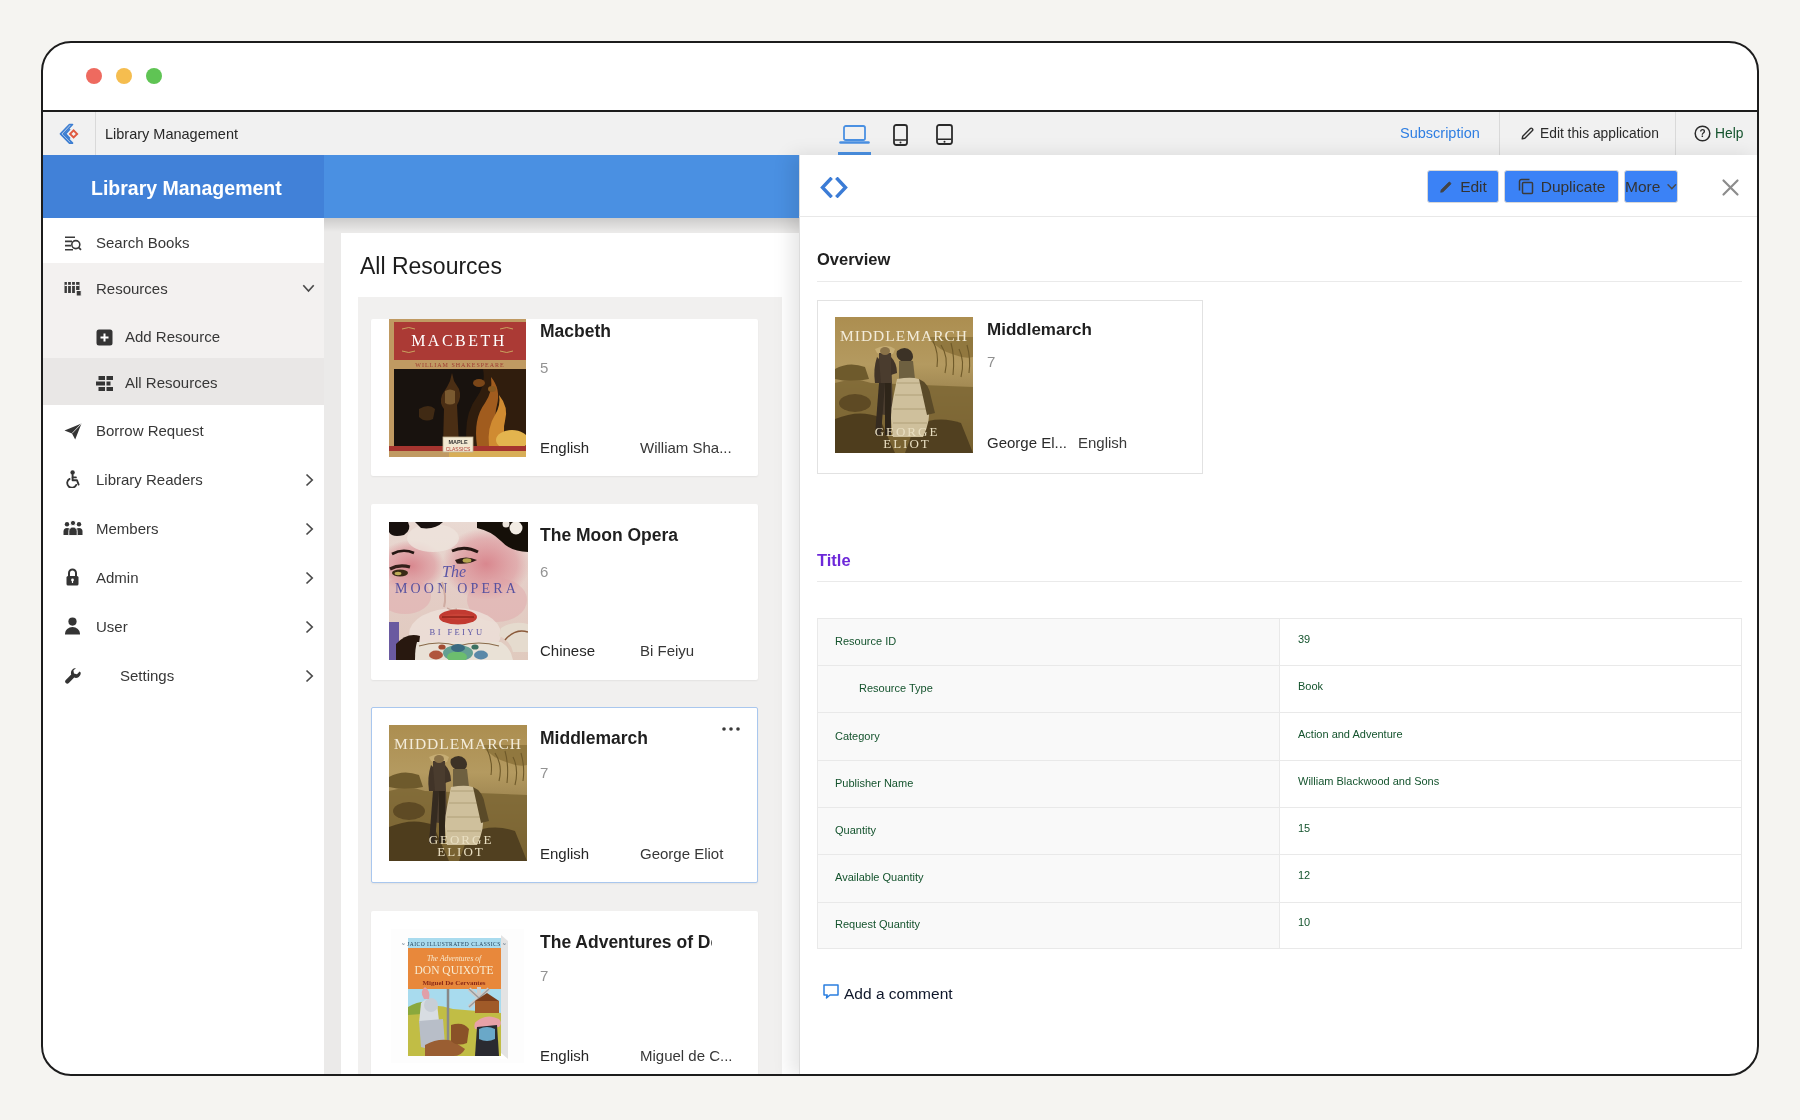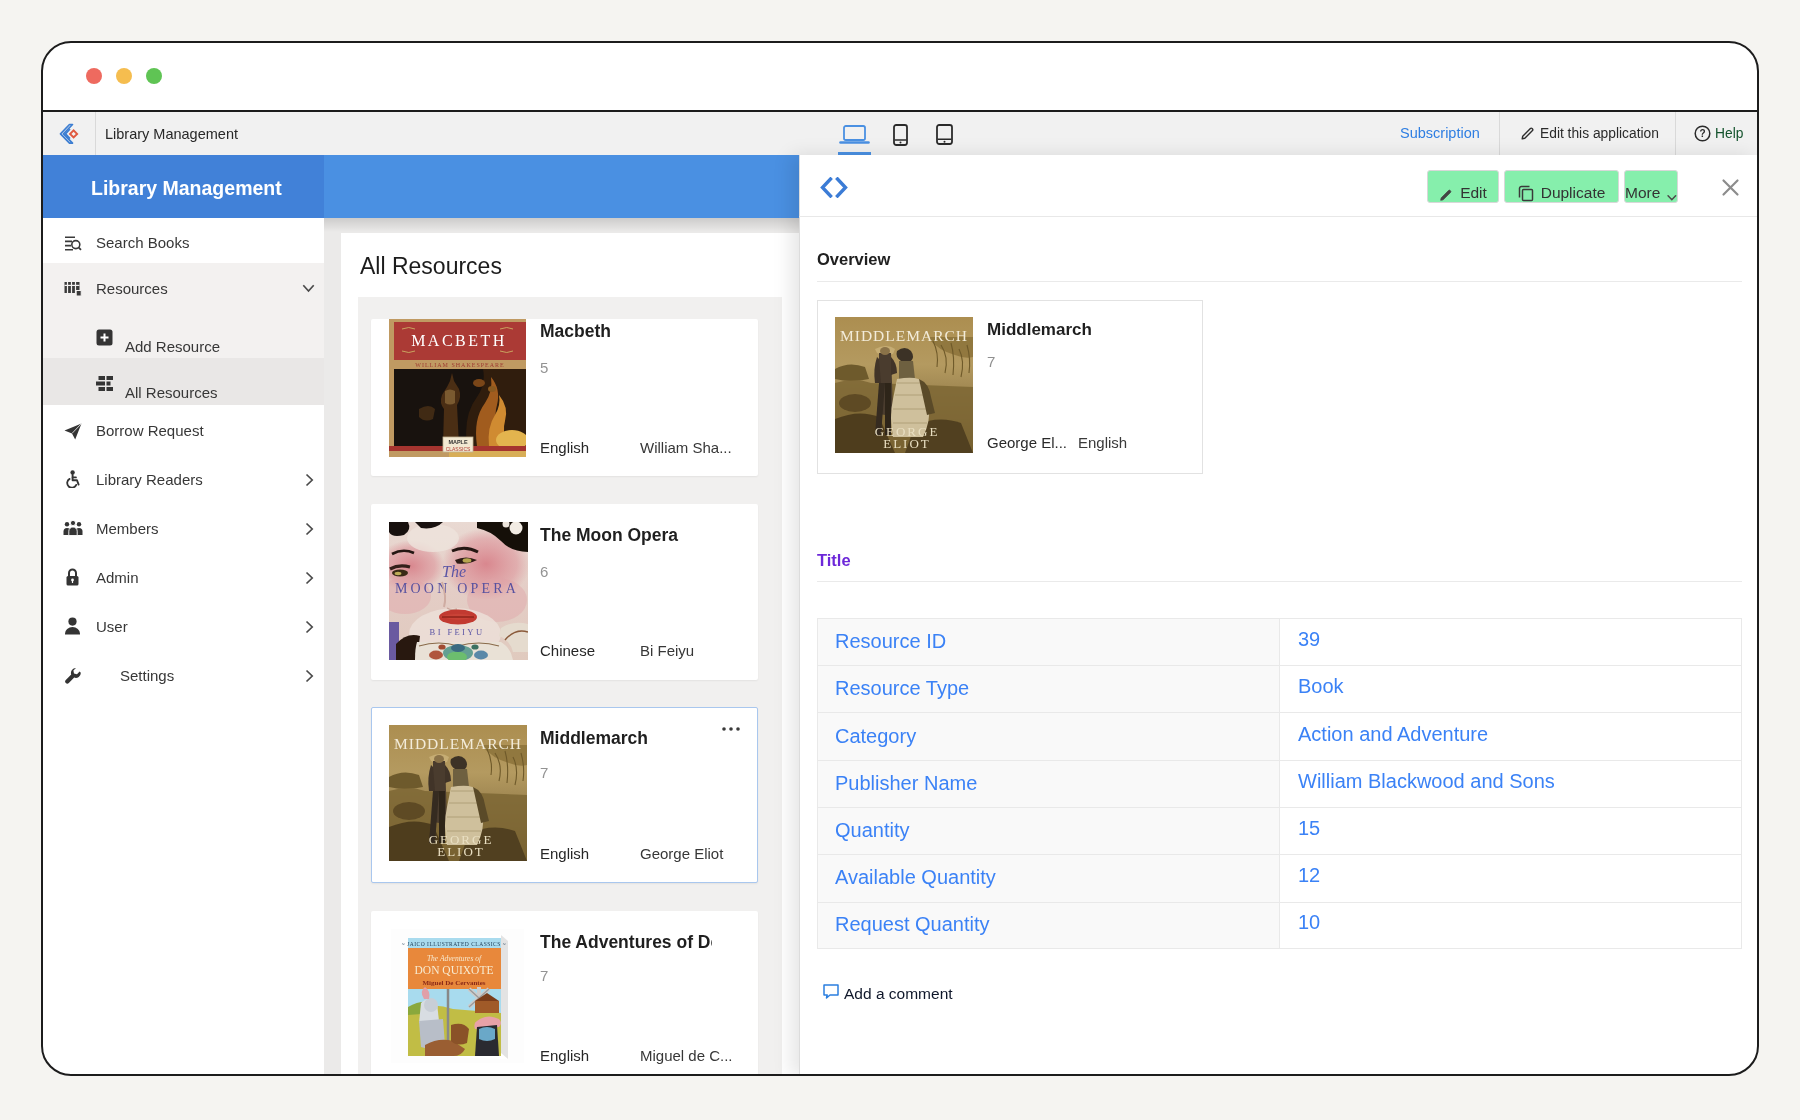--- a/index.html
+++ b/index.html
@@ -12,38 +12,38 @@
   
   #topline { position:absolute; left:0; top:69px; width:1718px; height:2px; background:#1c1c1c; }
   #topbar { position:absolute; left:0; top:71px; width:1718px; height:43px; background:#f1f1f1; }
   .vsep { position:absolute; top:0; width:1px; height:43px; background:#d9d9d9; }
   
   #bandL { position:absolute; left:0; top:114px; width:283px; height:63px; background:#4181d8; }
   #bandR { position:absolute; left:283px; top:114px; width:475px; height:63px; background:#4a90e2; }
   
   #sidebar { position:absolute; left:0; top:177px; width:283px; height:858px; background:#fff; }
   .stext { position:absolute; left:55px; font-size:15px; color:#373737; line-height:20px; white-space:nowrap; }
-  .stext2 { position:absolute; left:84px; font-size:15px; color:#373737; line-height:20px; white-space:nowrap;margin-top:10px; }
+  .stext2 { position:absolute; left:84px; font-size:15px; color:#373737; line-height:20px; white-space:nowrap; }
   
   #content { position:absolute; left:283px; top:177px; width:475px; height:858px; background:#ebeae9; }
   #contentshadow { position:absolute; left:283px; top:177px; width:475px; height:14px; background:linear-gradient(to bottom, rgba(0,0,0,0.13), rgba(0,0,0,0)); }
   #outercard { position:absolute; left:300px; top:192px; width:458px; height:843px; background:#fff; }
   #innergray { position:absolute; left:317px; top:256px; width:424px; height:779px; background:#f1f0ef; }
   .bookcard { position:absolute; left:330px; width:387px; background:#fff; border-radius:2px; box-shadow:0 1px 2px rgba(0,0,0,0.06); }
   .btitle { position:absolute; left:499px; font-size:17.5px; font-weight:bold; color:#1f1f1f; line-height:22px; white-space:nowrap; }
   .bnum { position:absolute; left:499px; font-size:15px; color:#939393; line-height:20px; white-space:nowrap; }
   .blang { position:absolute; left:499px; font-size:15px; color:#272727; line-height:20px; white-space:nowrap; }
   .bauth { position:absolute; left:599px; font-size:15px; color:#373737; line-height:20px; white-space:nowrap; }
   
   #panel { position:absolute; left:758px; top:114px; width:961px; height:921px; background:#fff; border-left:1px solid #dcdcdc; box-shadow:-8px 0 18px rgba(0,0,0,0.10); }
   #phead { position:absolute; left:758px; top:114px; width:960px; height:62px; border-bottom:1px solid #e8e8e8; }
-  .btn { position:absolute; top:129px; height:33px; background:#86efac; border:1px solid #d8d8d8; border-radius:3px; color:#333; display:flex; align-items:flex-end; justify-content:center; gap:7px; font-size:15.5px; }
+  .btn { position:absolute; top:129px; height:33px; background:#3b82f6; border:1px solid #d8d8d8; border-radius:3px; color:#333; display:flex; align-items:center; justify-content:center; gap:7px; font-size:15.5px; }
   .pdiv { position:absolute; left:776px; width:925px; height:1px; background:#eaeaea; }
   #ovcard { position:absolute; left:776px; top:259px; width:386px; height:174px; border:1px solid #e2e2e2; background:#fff; }
-  .tcell { font-size:20px; color:#3b82f6; line-height:18px; }
+  .tcell { font-size:11px; color:#14532d; line-height:18px; }
 </style>
 </head>
 <body>
 <div id="win">
 
   <div class="dot" style="left:45px;top:27px;background:#ee6a5f;"></div>
   <div class="dot" style="left:75px;top:27px;background:#f5bd4f;"></div>
   <div class="dot" style="left:105px;top:27px;background:#5fc454;"></div>
   <div id="topline"></div>
   <div id="topbar"></div>
@@ -438,21 +438,21 @@
   <div class="abs" style="left:777px;top:578px;width:461px;height:329px;background:#f9f9f9;"></div>
   <div class="abs" style="left:1238px;top:578px;width:1px;height:329px;background:#e9e9e9;"></div>
   <div class="abs" style="left:777px;top:624px;width:923px;height:1px;background:#e9e9e9;"></div>
   <div class="abs" style="left:777px;top:671px;width:923px;height:1px;background:#e9e9e9;"></div>
   <div class="abs" style="left:777px;top:719px;width:923px;height:1px;background:#e9e9e9;"></div>
   <div class="abs" style="left:777px;top:766px;width:923px;height:1px;background:#e9e9e9;"></div>
   <div class="abs" style="left:777px;top:813px;width:923px;height:1px;background:#e9e9e9;"></div>
   <div class="abs" style="left:777px;top:861px;width:923px;height:1px;background:#e9e9e9;"></div>
   <div class="t tcell" style="left:794px;top:591px;">Resource ID</div>
   <div class="t tcell" style="left:1257px;top:589px;">39</div>
-  <div class="t tcell" style="left:794px;top:638px;">Resource Type</div>
+  <div class="t tcell" style="left:818px;top:638px;">Resource Type</div>
   <div class="t tcell" style="left:1257px;top:636px;">Book</div>
   <div class="t tcell" style="left:794px;top:686px;">Category</div>
   <div class="t tcell" style="left:1257px;top:684px;">Action and Adventure</div>
   <div class="t tcell" style="left:794px;top:733px;">Publisher Name</div>
   <div class="t tcell" style="left:1257px;top:731px;">William Blackwood and Sons</div>
   <div class="t tcell" style="left:794px;top:780px;">Quantity</div>
   <div class="t tcell" style="left:1257px;top:778px;">15</div>
   <div class="t tcell" style="left:794px;top:827px;">Available Quantity</div>
   <div class="t tcell" style="left:1257px;top:825px;">12</div>
   <div class="t tcell" style="left:794px;top:874px;">Request Quantity</div>

